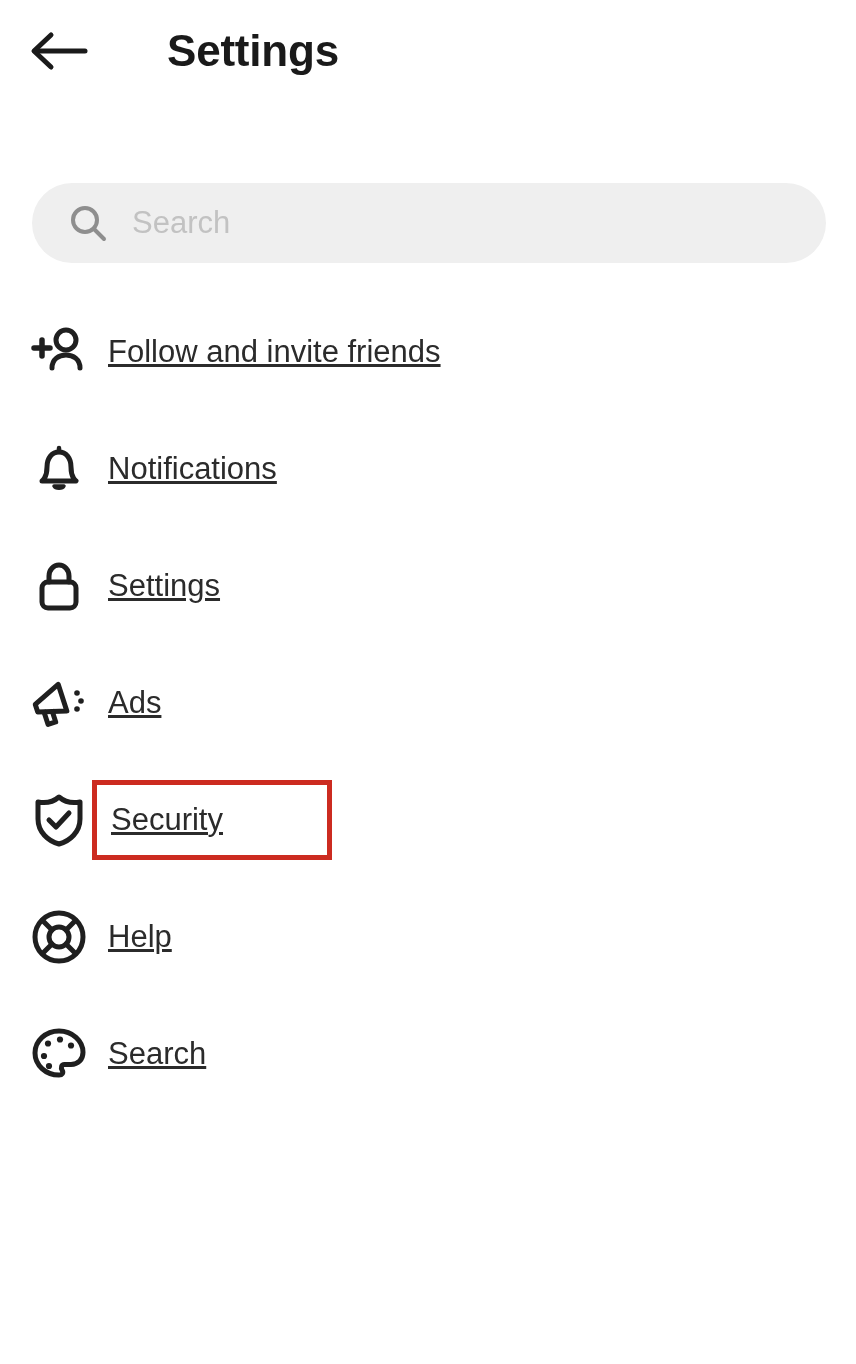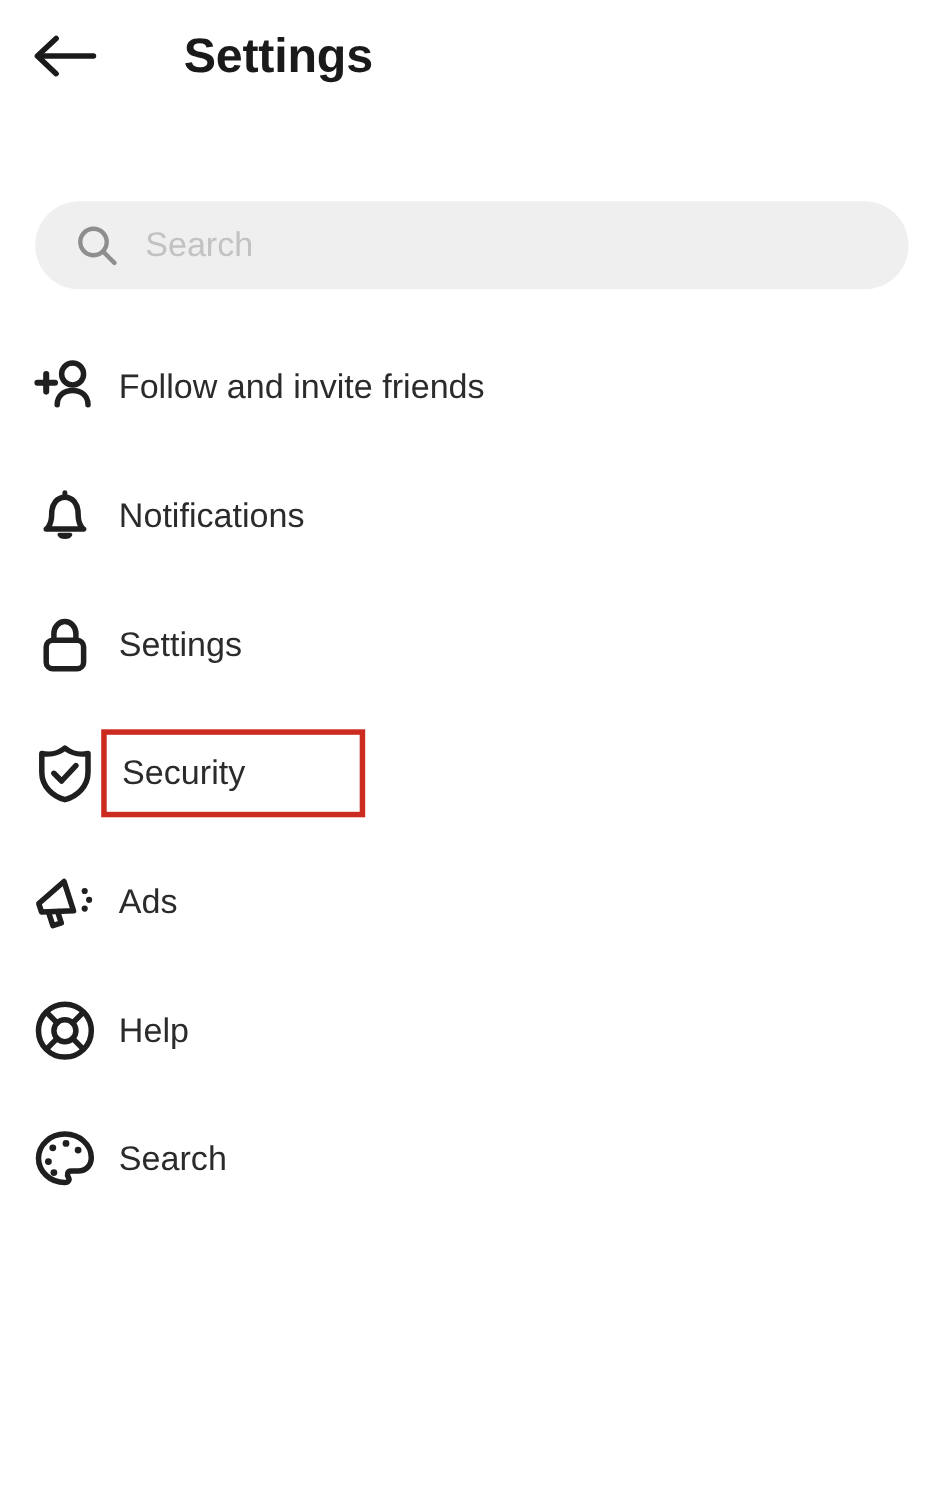--- a/index.html
+++ b/index.html
@@ -108,20 +108,21 @@
     flex: none;
   }
   .row-icon svg { display: block; }
   .row-label {
     position: absolute;
     left: 108px;
     font-size: 31px;
     color: #2b2b2b;
     line-height: 40px;
     white-space: nowrap;
+    text-decoration: underline;
   }
 
   
   .row.highlighted .row-label {
     border: 5px solid #cc2b20;
     background: #ffffff;
     padding: 17px 14px 17px 14px;
     left: 92px;
     width: 240px;
     height: 80px;
@@ -186,43 +187,43 @@
     <div class="row">
       <span class="row-icon">
         <svg width="56" height="56" viewBox="0 0 56 56" fill="none">
           <rect x="11" y="24" width="34" height="26" rx="6" stroke="#1f1f1f" stroke-width="5"></rect>
           <path d="M18 24 V18 C18 12 22.5 7 28 7 C33.5 7 38 12 38 18 V24" stroke="#1f1f1f" stroke-width="5" stroke-linecap="round"></path>
         </svg>
       </span>
       <span class="row-label">Settings</span>
     </div>
 
-    <div class="row highlighted">
-      <span class="row-icon">
-        <svg width="58" height="58" viewBox="0 0 58 58" fill="none">
-          <path d="M29 6 C22 12 13 12 8 11 V28 C8 41 18 50 29 53 C40 50 50 41 50 28 V11 C45 12 36 12 29 6 Z" stroke="#1f1f1f" stroke-width="5" stroke-linejoin="round"></path>
-          <path d="M19 29 L26 36 L39 22" stroke="#1f1f1f" stroke-width="5" stroke-linecap="round" stroke-linejoin="round"></path>
-        </svg>
-      </span>
-      <span class="row-label" style="border-color: rgb(204, 43, 32);">Security</span>
-    </div>
-
     <div class="row">
       <span class="row-icon">
         <svg width="58" height="56" viewBox="0 0 58 56" fill="none">
           <g transform="rotate(-18 29 28)">
             <path d="M6 22 L34 10 L34 38 L6 30 Z" stroke="#1f1f1f" stroke-width="5" stroke-linejoin="round"></path>
             <path d="M12 30 L12 45 L20 45 L20 32" stroke="#1f1f1f" stroke-width="5" stroke-linejoin="round"></path>
           </g>
           <circle cx="47" cy="18" r="2.8" fill="#1f1f1f"></circle>
           <circle cx="51" cy="26" r="2.8" fill="#1f1f1f"></circle>
           <circle cx="47" cy="34" r="2.8" fill="#1f1f1f"></circle>
         </svg>
       </span>
       <span class="row-label">Ads</span>
+    </div>
+
+    <div class="row highlighted">
+      <span class="row-icon">
+        <svg width="58" height="58" viewBox="0 0 58 58" fill="none">
+          <path d="M29 6 C22 12 13 12 8 11 V28 C8 41 18 50 29 53 C40 50 50 41 50 28 V11 C45 12 36 12 29 6 Z" stroke="#1f1f1f" stroke-width="5" stroke-linejoin="round"></path>
+          <path d="M19 29 L26 36 L39 22" stroke="#1f1f1f" stroke-width="5" stroke-linecap="round" stroke-linejoin="round"></path>
+        </svg>
+      </span>
+      <span class="row-label" style="border-color: rgb(204, 43, 32);">Security</span>
     </div>
 
 
     <div class="row">
       <span class="row-icon">
         <svg width="58" height="58" viewBox="0 0 58 58" fill="none">
           <circle cx="29" cy="29" r="24" stroke="#1f1f1f" stroke-width="5"></circle>
           <circle cx="29" cy="29" r="10" stroke="#1f1f1f" stroke-width="5"></circle>
           <path d="M12.5 12.5 L22 22 M45.5 12.5 L36 22 M12.5 45.5 L22 36 M45.5 45.5 L36 36" stroke="#1f1f1f" stroke-width="5" stroke-linecap="round"></path>
         </svg>

